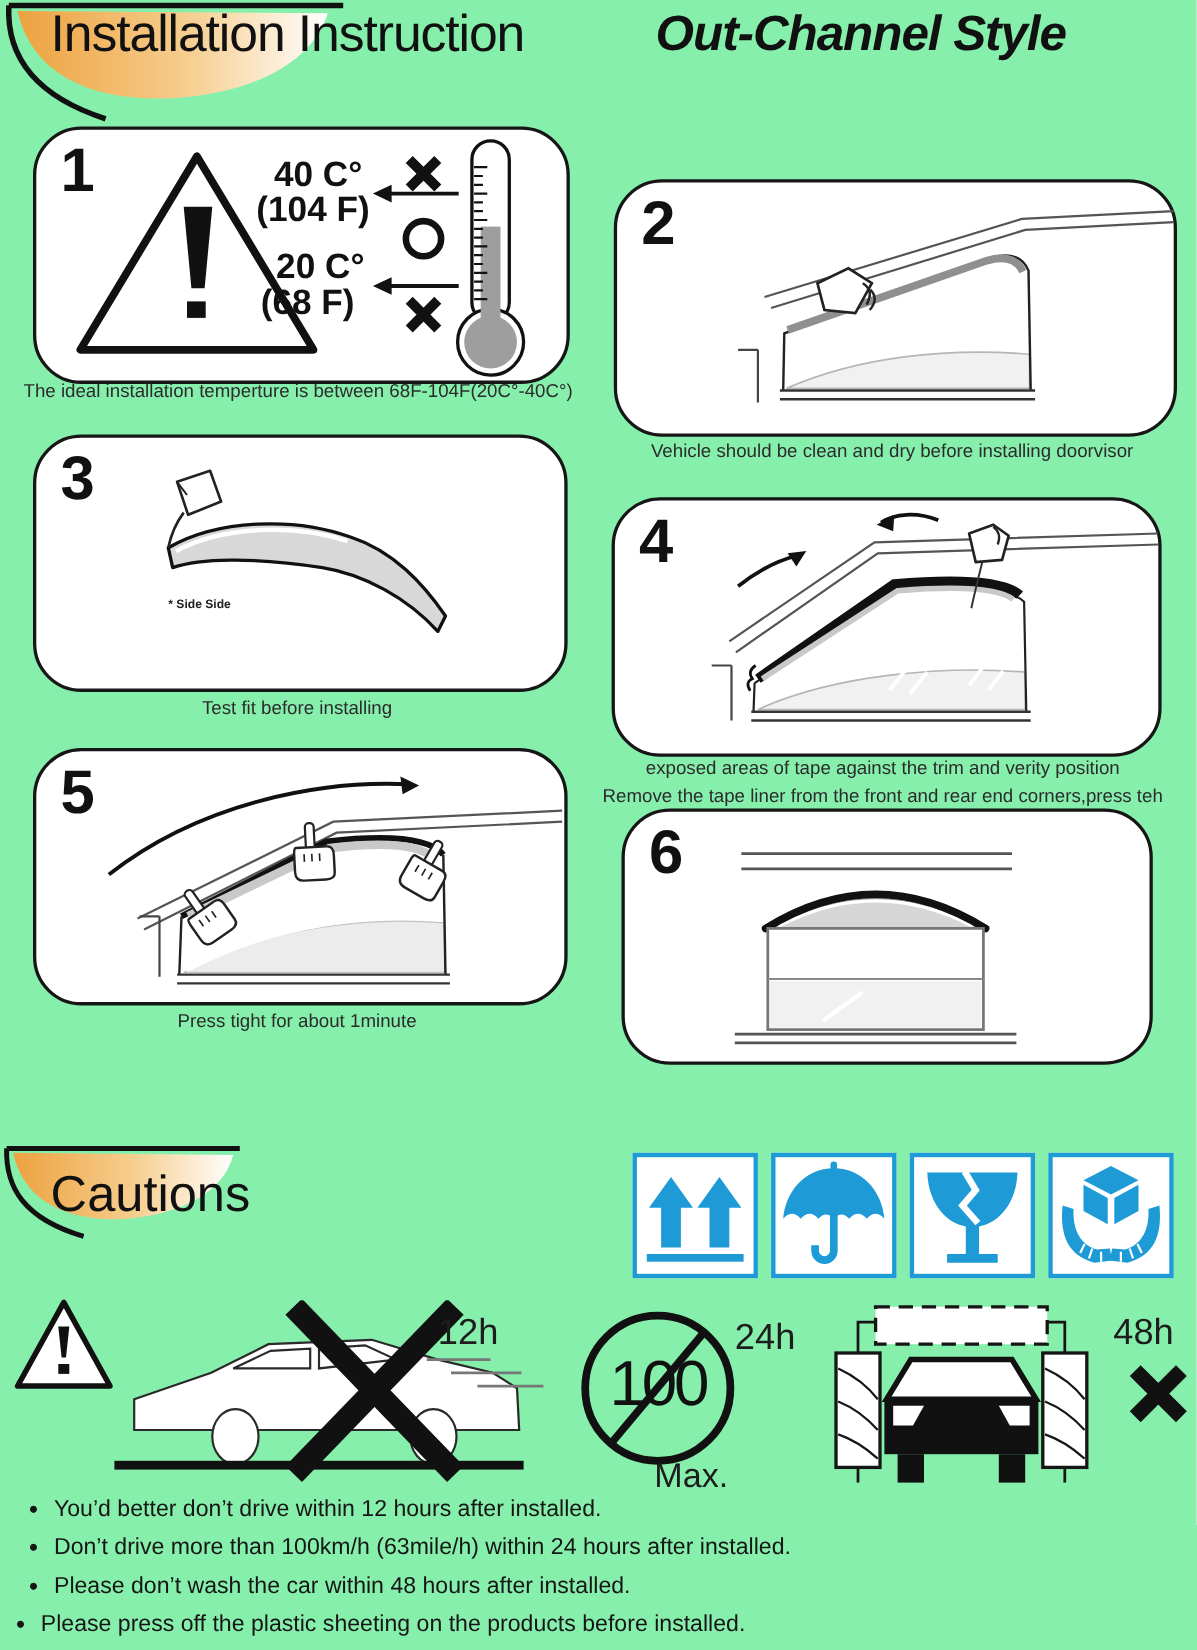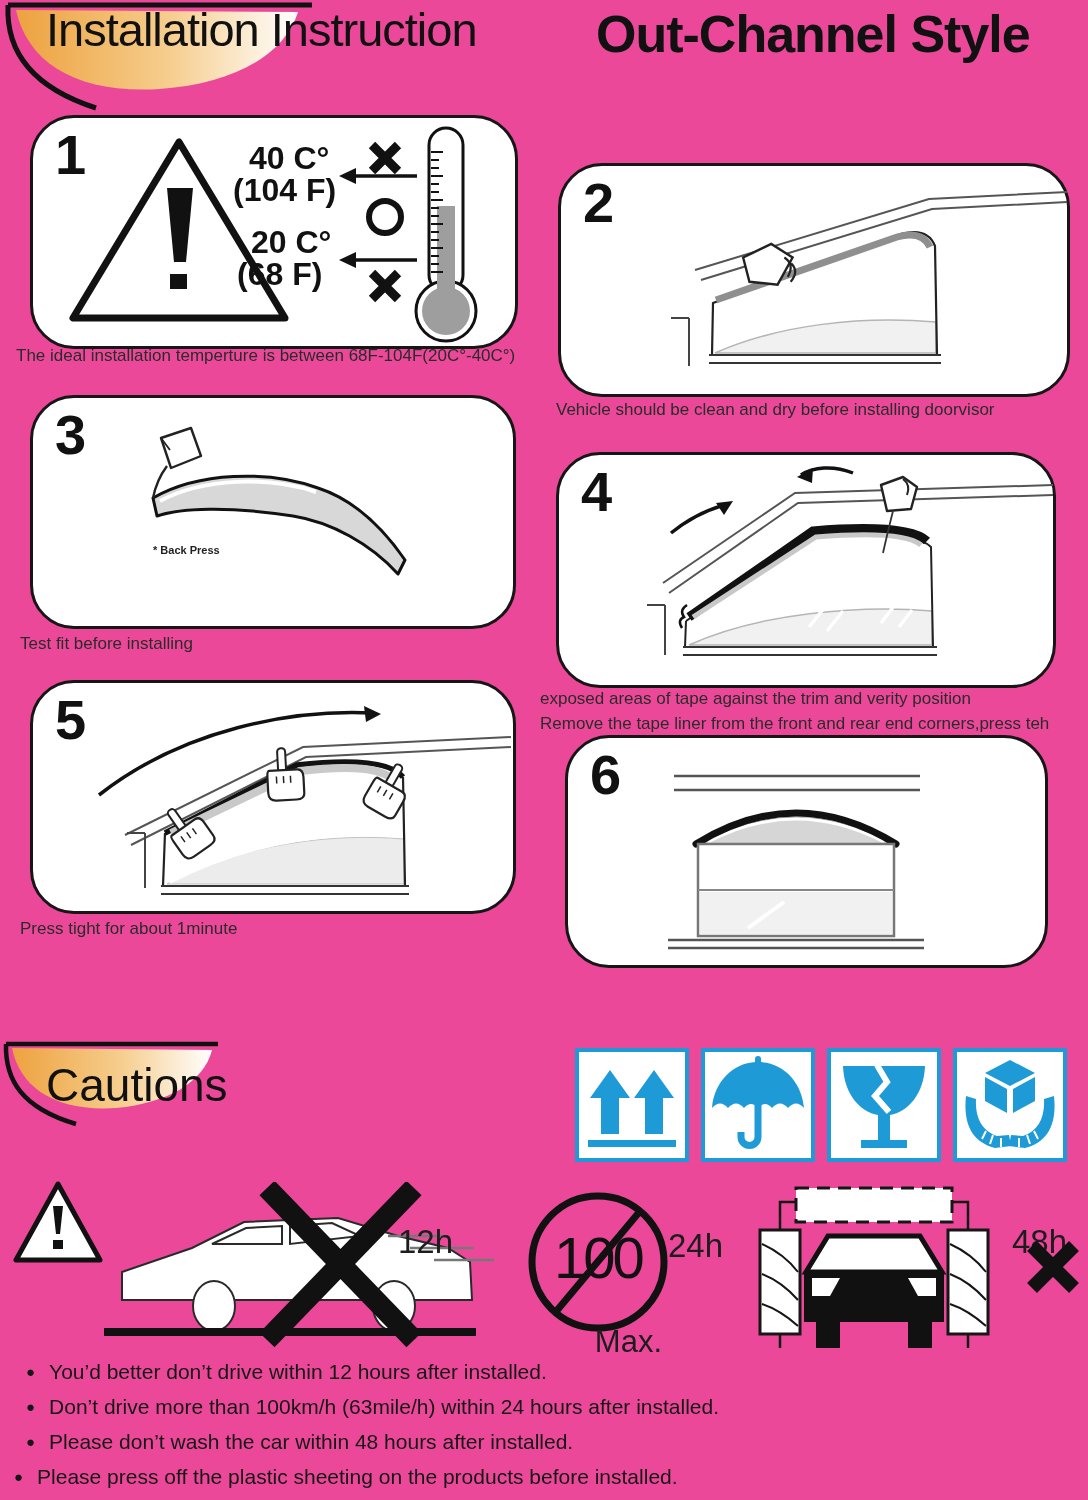--- a/index.html
+++ b/index.html
@@ -1,31 +1,31 @@
 <!DOCTYPE html>
 <html style="--blue: #1E9AD6; --orange: #EDA23F;"><head>
 <meta charset="utf-8">
 <style>
   html,body{margin:0;padding:0;background:#fff;}
-  .page{position:relative;width:1088px;height:1500px;background:#ec4899;overflow:hidden;
+  .page{position:relative;width:1088px;height:1500px;background:#86efac;overflow:hidden;
         font-family:"Liberation Sans","DejaVu Sans",sans-serif;color:#111;}
   .abs{position:absolute;}
   .title{position:absolute;left:46px;top:2px;margin:0;font-size:47px;font-weight:400;letter-spacing:-1px;white-space:nowrap;}
-  .subtitle{position:absolute;left:596px;top:4px;margin:0;font-size:52px;font-weight:700;letter-spacing:-1px;white-space:nowrap;}
+  .subtitle{position:absolute;left:596px;top:4px;margin:0;font-size:45px;font-weight:700;letter-spacing:-1px;white-space:nowrap;font-style:italic;}
   .stepbox{position:absolute;border:3.5px solid #161616;border-radius:44px;background:#fff;}
   .stepbox svg{position:absolute;left:0;top:0;width:100%;height:100%;}
   .stepnum{position:absolute;left:22px;top:4px;font-size:56px;font-weight:700;letter-spacing:-2px;}
-  .caption{position:absolute;font-size:17px;color:#2b2b2b;line-height:1.45;white-space:nowrap;}
+  .caption{position:absolute;font-size:17px;color:#2b2b2b;text-align:center;line-height:1.45;white-space:nowrap;}
   .caption.wrap{white-space:normal;}
   .templabel{position:absolute;font-size:32px;font-weight:700;white-space:nowrap;}
   .backside{position:absolute;font-size:11px;font-weight:700;color:#222;}
   .cautions-title{position:absolute;left:36px;top:1048px;margin:10px;font-size:46px;font-weight:400;}
   .icon-square{position:absolute;width:106px;height:106px;border:4px solid var(--blue,#1E9AD6);background:#fff;}
   .icon-square svg{position:absolute;left:0;top:0;width:100%;height:100%;}
-  .hourlabel{position:absolute;font-size:33px;color:#1d1d1d;white-space:nowrap;margin-top:31px;}
+  .hourlabel{position:absolute;font-size:33px;color:#1d1d1d;white-space:nowrap;}
   .speedval{position:absolute;left:534px;top:1224px;width:128px;text-align:center;font-size:58px;letter-spacing:-3px;color:#111;}
   .maxlabel{position:absolute;left:534px;top:1324px;width:128px;text-align:right;font-size:31px;color:#1d1d1d;}
   .bullets{position:absolute;left:14px;top:1360px;width:1066px;list-style:none;margin:0;padding:0;}
   .bullets li{font-size:21px;color:#161616;margin-bottom:11px;display:flex;align-items:baseline;padding-left:12px;}
   .bullets li.flush{padding-left:0;}
   .bullets .dot{font-size:15px;margin-right:14px;flex:none;transform:translateY(-2px);}
 </style>
 </head>
 <body>
 
@@ -108,21 +108,21 @@
         <path d="M120 100 C 165 74 235 72 285 90 C 325 103 352 133 372 162 L 365 176 C 338 146 298 124 260 118 C 195 108 148 110 124 118 Z" fill="#d8d8d8" stroke="#111" stroke-width="3" stroke-linejoin="round"></path>
         <path d="M127 103 C 170 80 236 78 283 94" fill="none" stroke="#fff" stroke-width="4"></path>
       </g>
       <g>
         <path d="M128 40 L158 30 L168 58 L138 70 Z" fill="#fff" stroke="#222" stroke-width="2.4" stroke-linejoin="round"></path>
         <path d="M128 40 L137 52" stroke="#222" stroke-width="1.8"></path>
         <path d="M134 68 C 125 80 122 90 120 100" fill="none" stroke="#222" stroke-width="2.4"></path>
       </g>
     </svg>
     <span class="stepnum">3</span>
-    <span class="backside" style="left:120px;top:146px">* Back Press</span>
+    <span class="backside" style="left:120px;top:146px">* Side Side</span>
   </section>
   <div class="caption" style="left:20px;top:632px;width:500px">Test fit before installing</div>
 
   <section class="stepbox" style="left:556px;top:452px;width:494px;height:230px">
     <svg viewBox="0 0 494 230">
       <path d="M104 128 L236 38 L494 30" fill="none" stroke="#555" stroke-width="2"></path>
       <path d="M110 138 L239 48 L494 40" fill="none" stroke="#555" stroke-width="2"></path>
       <path d="M130 190 C 200 158 300 150 373 156 L 373 190 Z" fill="#f1f1f1" stroke="#b5b5b5" stroke-width="1.5"></path>
       <path d="M250 172 l16 -20 M268 176 l16 -20 M322 168 l13 -17 M340 172 l13 -17" stroke="#fff" stroke-width="3.5"></path>
       <path d="M127 166 L254 82 Q 352 73 372 92 L 374 192 M127 166 L126 192" fill="none" stroke="#222" stroke-width="2"></path>

